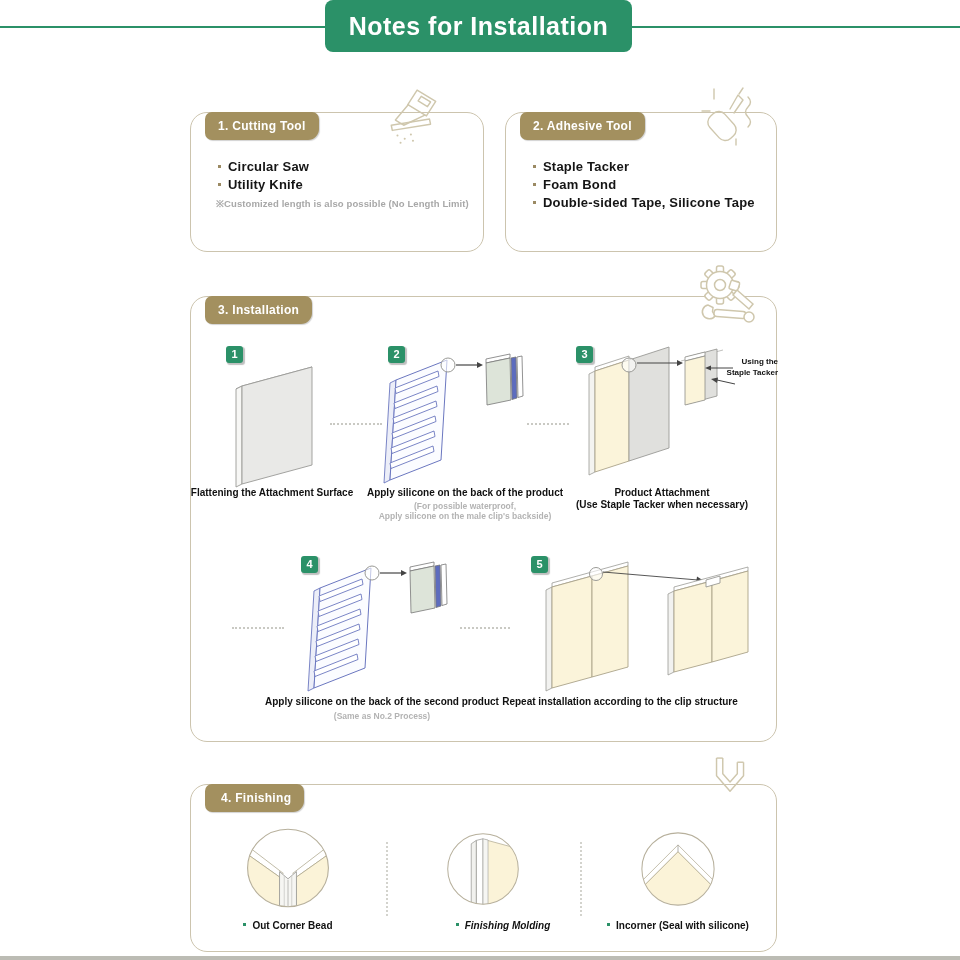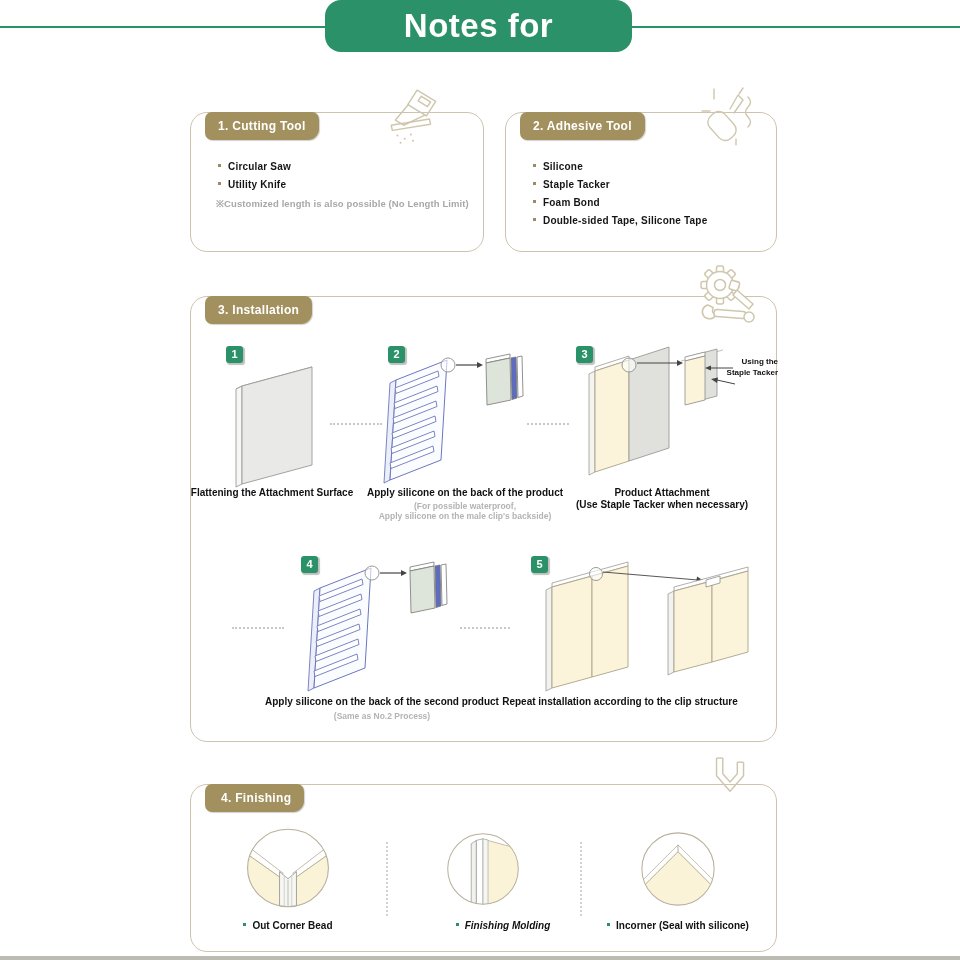--- a/index.html
+++ b/index.html
@@ -11,31 +11,31 @@
     --icon:#cfc7ad;
   }
   html,body{margin:0;padding:0;background:#fff;}
   #canvas{
     position:relative;width:960px;height:960px;background:#ffffff;overflow:hidden;
     font-family:"Liberation Sans", sans-serif;
   }
   .header-line{position:absolute;left:0;top:26px;width:960px;height:2px;background:var(--green);}
   .header-badge{
     position:absolute;left:325px;top:0;width:307px;height:52px;background:var(--green);
-    border-radius:16px;color:#fff;font-size:33px;font-weight:bold;text-align:center;line-height:52px;
+    border-radius:8px;color:#fff;font-size:25px;font-weight:bold;text-align:center;line-height:52px;
     letter-spacing:.5px;
   }
   .box{position:absolute;border:1px solid var(--border);border-radius:17px;background:#fff;}
   .box-label{
     position:absolute;height:28px;line-height:28px;padding:0 13px;background:var(--tan);
     color:#fff;font-weight:bold;font-size:12px;border-radius:7px 7px 11px 7px;letter-spacing:.3px;
     box-shadow:1px 1px 1px rgba(0,0,0,.18);
   }
   .tool-list{position:absolute;}
-  .tool-item{font-size:10px;font-weight:bold;color:var(--ink);height:18px;line-height:18px;letter-spacing:.2px;}
+  .tool-item{font-size:13px;font-weight:bold;color:var(--ink);height:18px;line-height:18px;letter-spacing:.2px;}
   .dot{display:inline-block;width:3px;height:3px;background:#9b8a63;margin-right:7px;vertical-align:3px;}
   .note{position:absolute;font-size:9.5px;color:var(--grey-note);font-weight:bold;letter-spacing:.1px;}
   .step-badge{
     position:absolute;width:17px;height:17px;background:var(--green);color:#fff;font-size:11px;
     font-weight:bold;text-align:center;line-height:17px;border-radius:3px;box-shadow:1.5px 1.5px 1px rgba(0,0,0,.25);
   }
   .illus{position:absolute;}
   .caption{position:absolute;width:240px;text-align:center;font-size:10px;font-weight:bold;color:#111;}
   .subcaption{position:absolute;width:240px;text-align:center;font-size:8.5px;font-weight:bold;color:#b3b3b3;}
   .annotation{position:absolute;font-size:8px;font-weight:bold;color:#111;line-height:11px;width:60px;text-align:right;}
@@ -84,21 +84,20 @@
       <rect x="12" y="26" width="20" height="30" rx="8" transform="rotate(-42 22 41)"></rect>
       <path d="M30,24 L38,10 L43,15 L34,28"></path>
       <path d="M39,9 L43,3"></path>
       <path d="M48,12 q5,5 0,10 q-5,5 0,10 q5,5 0,10"></path>
       <path d="M14,4 L14,14"></path>
       <path d="M2,26 L10,26"></path>
       <path d="M36,54 L36,60"></path>
     </g>
   </svg>
   <div class="tool-list" style="left:533px;top:158px;">
-    <div class="tool-item"><span class="dot"></span><span>Silicone</span></div>
     <div class="tool-item"><span class="dot"></span><span>Staple Tacker</span></div>
     <div class="tool-item"><span class="dot"></span><span>Foam Bond</span></div>
     <div class="tool-item"><span class="dot"></span><span>Double-sided Tape, Silicone Tape</span></div>
   </div>
 
   <div class="box" style="left:190px;top:296px;width:585px;height:444px;"></div>
   <div class="box-label" style="left:205px;top:296px;">3. Installation</div>
   <svg class="illus" style="left:694px;top:264px;" width="74" height="64" viewBox="0 0 74 64">
     <g fill="#fff" stroke="#cfc7ad" stroke-width="1.5">
       <g>

